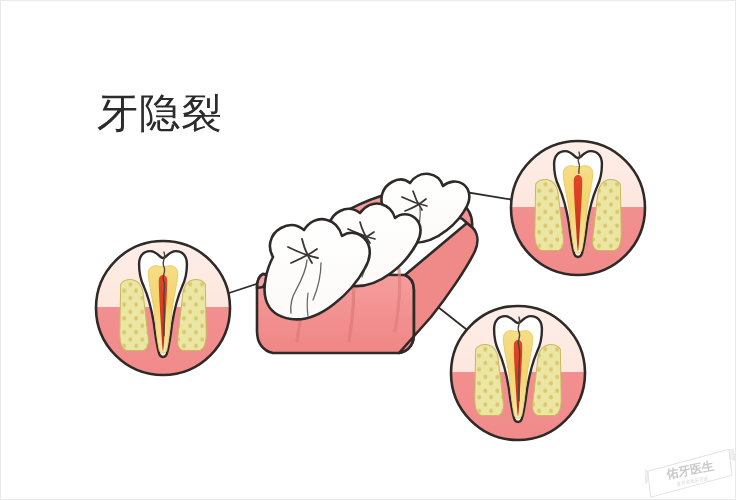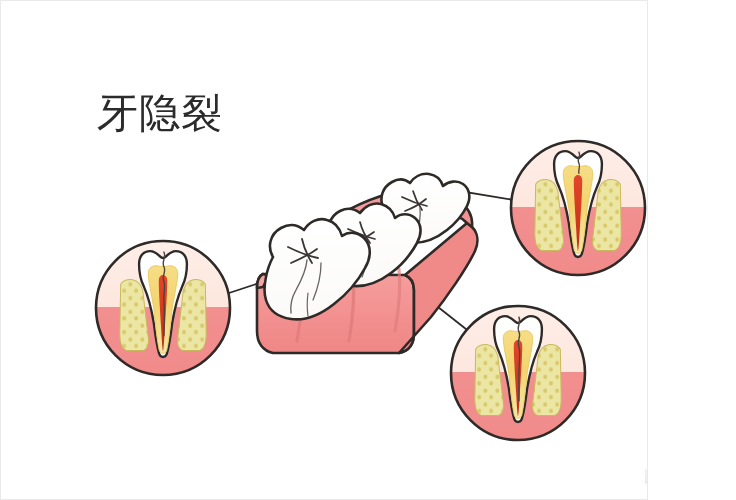--- a/index.html
+++ b/index.html
@@ -6,21 +6,21 @@
   html, body {
     margin: 0;
     padding: 0;
     background: #ffffff;
   }
   body {
     font-family: "DejaVu Sans", "Liberation Sans", sans-serif;
   }
   #canvas {
     position: relative;
-    width: 648px;
+    width: 736px;
     height: 500px;
     background: #ffffff;
     border: 1px solid #e9e9e9;
     box-sizing: border-box;
     overflow: hidden;
   }
   #artboard {
     position: absolute;
     left: 0;
     top: 0;

